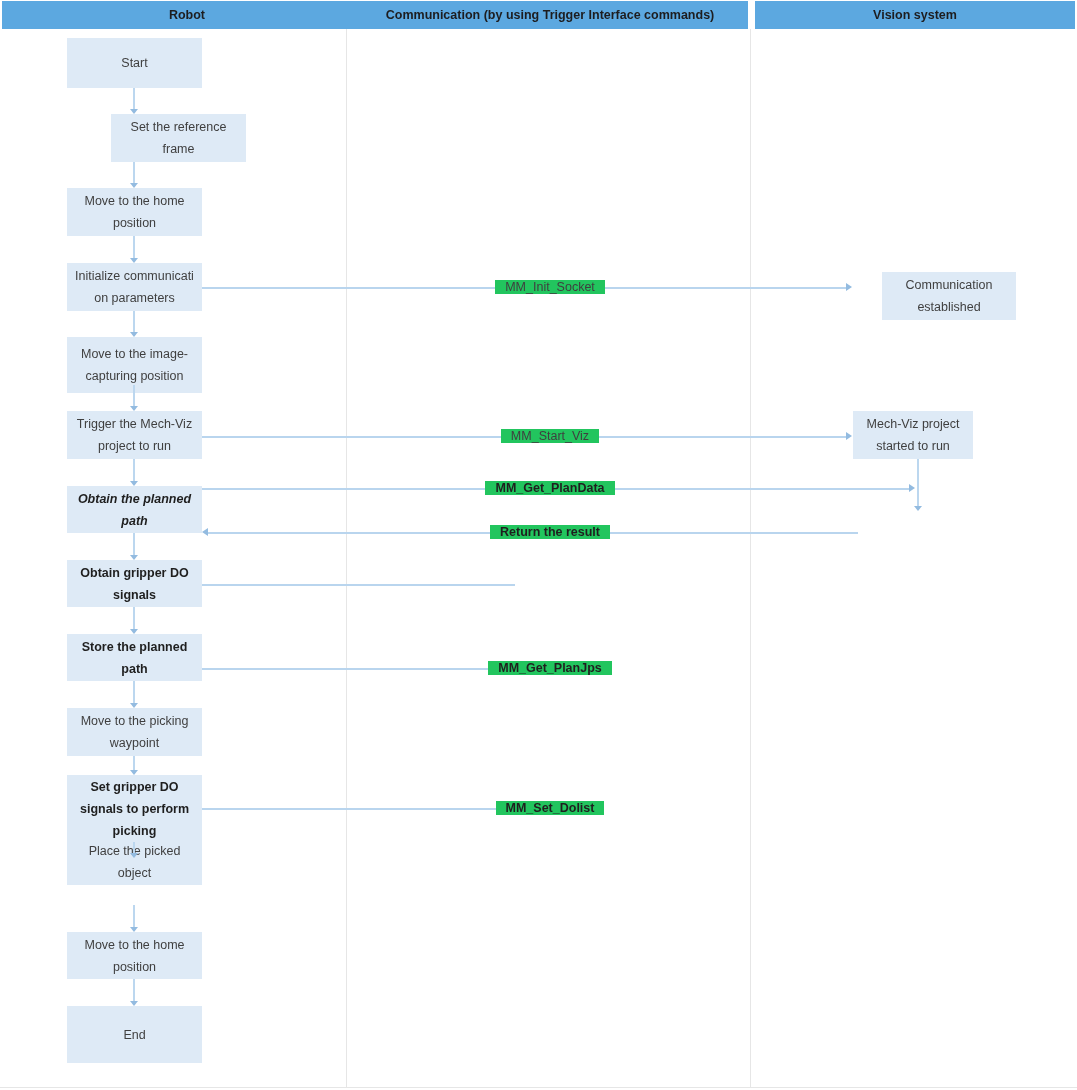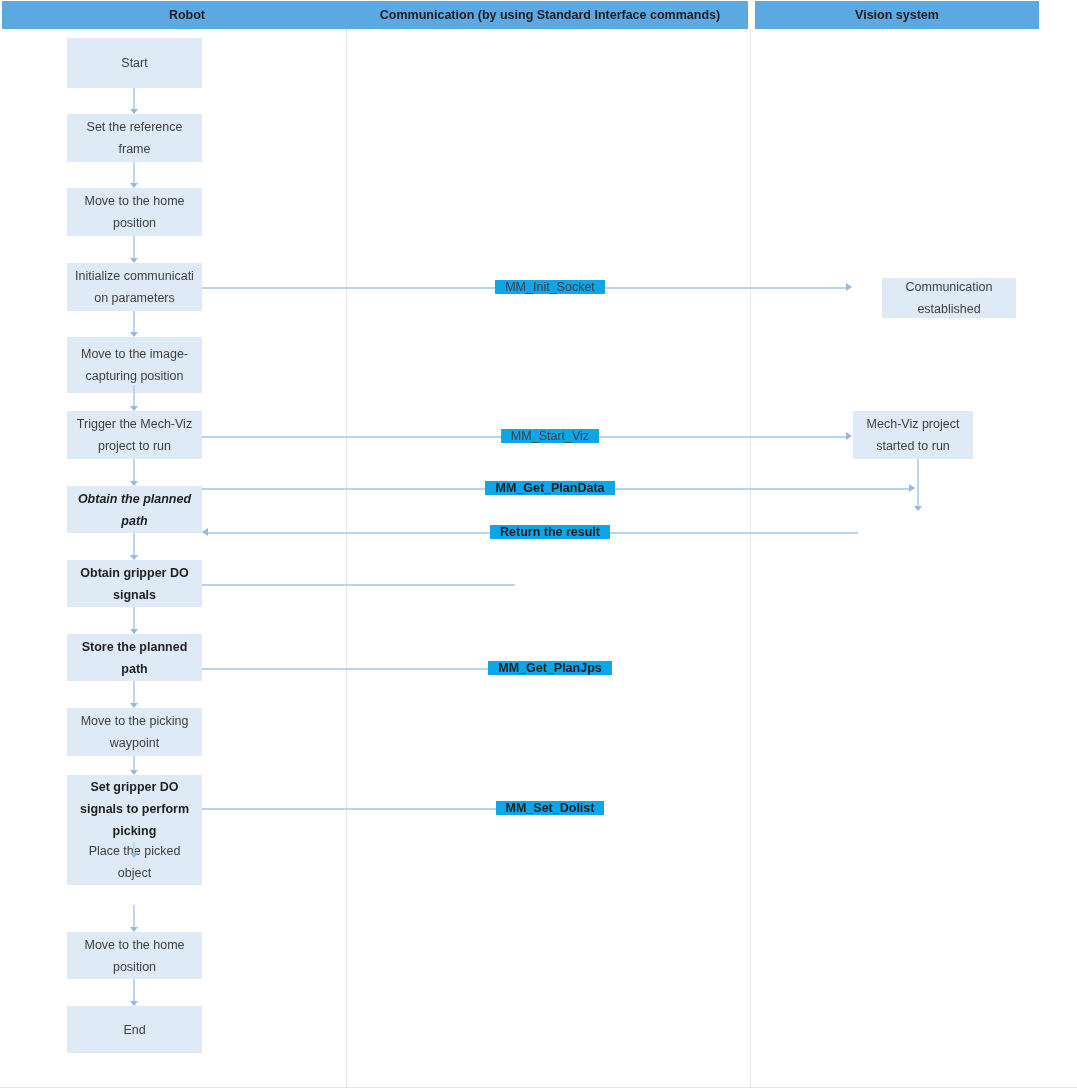--- a/index.html
+++ b/index.html
@@ -41,38 +41,38 @@
   .arrow-left{
     position:absolute;width:0;height:0;
     border-top:4px solid transparent;border-bottom:4px solid transparent;
     border-right:6px solid #93bbe0;
   }
   
   .msg{
     position:absolute;left:352px;width:396px;height:20px;line-height:20px;
     text-align:center;font-size:12.5px;color:#3f3f3f;
   }
-  .msg span{background:#0ea5e9;padding:0 10px;}
+  .msg span{background:#22c55e;padding:0 10px;}
   .msg.bold{font-weight:bold;color:#1f1f1f;}
 </style>
 </head>
 <body>
 
 <div class="canvas">
 
   <div class="lane-header" style="left:2px;width:342px;padding-left:14px;">Robot</div>
-  <div class="lane-header" style="left:352px;width:396px;">Communication (by using Standard Interface commands)</div>
-  <div class="lane-header" style="left:755px;width:284px;">Vision system</div>
+  <div class="lane-header" style="left:352px;width:396px;">Communication (by using Trigger Interface commands)</div>
+  <div class="lane-header" style="left:755px;width:320px;">Vision system</div>
 
   <div class="vdivider" style="left:346px;"></div>
   <div class="vdivider" style="left:750px;"></div>
   <div class="bottom-border"></div>
 
   <div class="node robot-node" style="top:38px;height:50px;">Start</div>
-  <div class="node robot-node" style="top:114px;height:48px;">Set the reference
+  <div class="node robot-node" style="top:114px;height:48px;margin-left:44px;">Set the reference
 frame</div>
   <div class="node robot-node" style="top:188px;height:48px;">Move to the home
 position</div>
   <div class="node robot-node" style="top:263px;height:48px;">Initialize communicati
 on parameters</div>
   <div class="node robot-node" style="top:337px;height:56px;">Move to the image-
 capturing position</div>
   <div class="node robot-node" style="top:411px;height:48px;">Trigger the Mech-Viz
 project to run</div>
   <div class="node robot-node bold" style="top:486px;height:47px;font-style:italic;">Obtain the planned
@@ -83,23 +83,23 @@
 path</div>
   <div class="node robot-node" style="top:708px;height:48px;">Move to the picking
 waypoint</div>
   <div class="node robot-node bold" style="top:775px;height:67px;">Set gripper DO
 signals to perform
 picking</div>
   <div class="node robot-node" style="top:838px;height:47px;">Place the picked
 object</div>
   <div class="node robot-node" style="top:932px;height:47px;">Move to the home
 position</div>
-  <div class="node robot-node" style="top:1006px;height:47px;">End</div>
+  <div class="node robot-node" style="top:1006px;height:57px;">End</div>
 
-  <div class="node" style="left:882px;width:134px;top:272px;height:40px;margin-top:6px;">Communication
+  <div class="node" style="left:882px;width:134px;top:272px;height:48px;">Communication
 established</div>
   <div class="node" style="left:853px;width:120px;top:411px;height:48px;">Mech-Viz project
 started to run</div>
 
   <div class="varrow" style="left:133px;top:88px;height:21px;">
       <div class="head"></div>
     </div>
   <div class="varrow" style="left:133px;top:162px;height:21px;">
       <div class="head"></div>
     </div>

